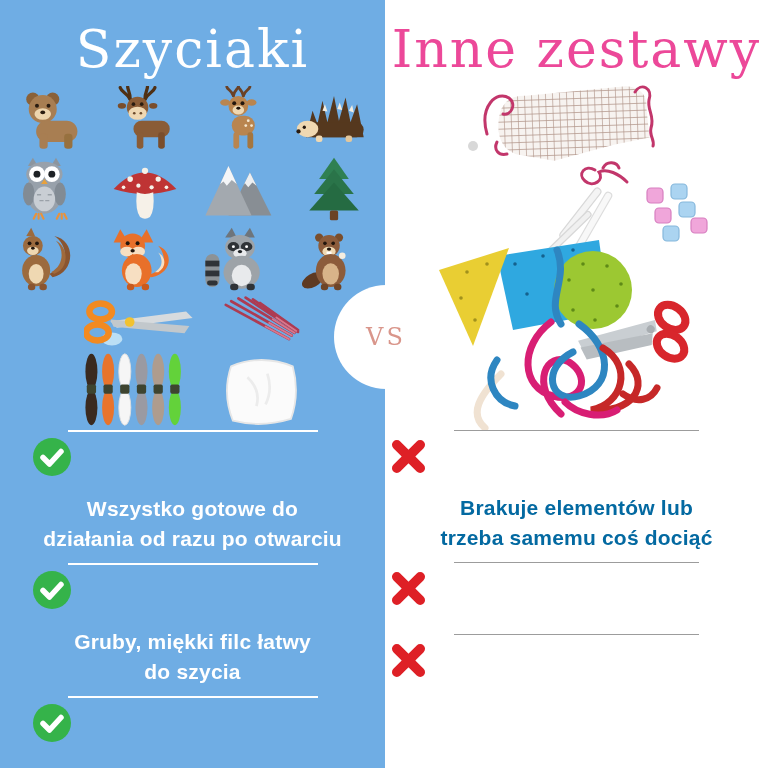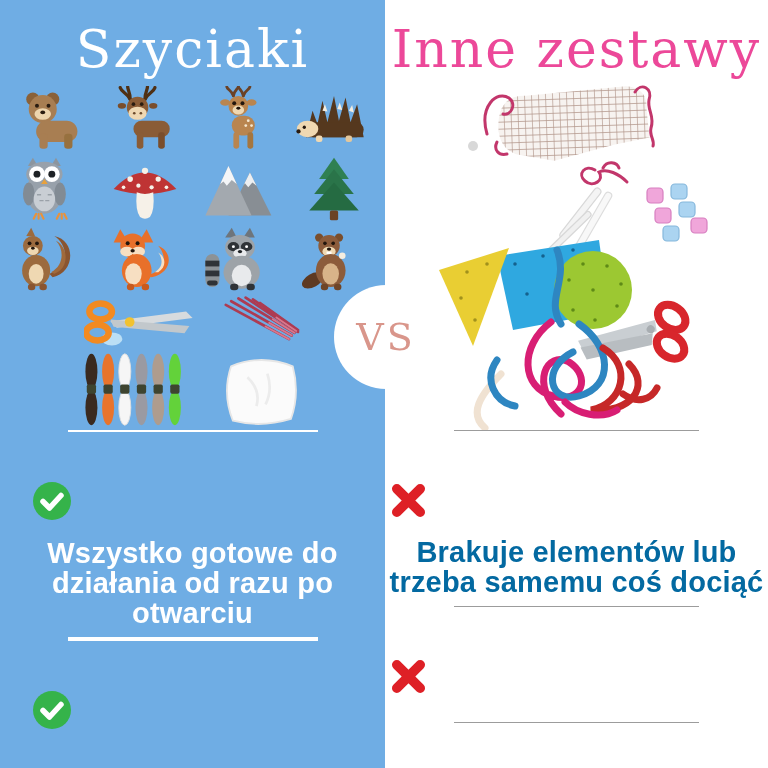--- a/index.html
+++ b/index.html
@@ -18,29 +18,29 @@
              justify-items:center;align-items:center;padding:0 4px;height:210px;}
   .felt-grid svg{width:88px;height:66px;}
 
   .supply-row1{height:56px;display:flex;justify-content:center;align-items:center;gap:14px;}
   .supply-row2{height:80px;display:flex;justify-content:center;align-items:flex-start;gap:34px;}
 
   .items{margin-top:0;}
   .sep{border-top:2px solid #FFFFFF;width:250px;margin:0 auto;}
   .panel.right .sep{border-top:1.5px solid #9C9C9C;width:245px;}
   .item{position:relative;padding:2px 4px 9px;text-align:center;font-weight:bold;
-        font-size:29px;line-height:30px;white-space:pre-line;letter-spacing:.2px;margin-top:44px;}
+        font-size:21px;line-height:30px;white-space:pre-line;letter-spacing:.2px;}
   .panel.left .item{color:#FFFFFF;}
   .panel.right .item{color:#0369a1;}
   .check-icon{position:absolute;left:32px;top:5px;width:40px;height:40px;}
   .x-icon{position:absolute;left:6px;top:8px;width:35px;height:35px;}
 
   .vs-badge{position:absolute;left:334px;top:285px;width:104px;height:104px;border-radius:50%;
             background:#FFFFFF;display:flex;align-items:center;justify-content:center;z-index:5;}
-  .vs-label{font-family:"DejaVu Serif",serif;font-size:38px;letter-spacing:3px;color:#D9968B;}
+  .vs-label{font-family:"DejaVu Serif",serif;font-size:24px;letter-spacing:3px;color:#D9968B;}
 
   .photo-wrap{height:346px;display:flex;justify-content:center;align-items:flex-start;}
   .photo-wrap svg{width:300px;height:346px;}
 </style>
 </head>
 <body>
 
 <div class="page">
 
   <div class="panel left">
@@ -309,20 +309,28 @@
       <div class="sep"></div>
       <div class="item">
         <svg class="check-icon" viewBox="0 0 40 40">
             <circle cx="20" cy="20" r="19" fill="#35B34A"></circle>
             <path d="M11 20.5 L17.5 27 L29 14.5" stroke="#fff" stroke-width="5.5" fill="none" stroke-linecap="round" stroke-linejoin="round"></path>
           </svg>
         <span>Wszystko gotowe do
 działania od razu po otwarciu</span>
       </div>
       <div class="sep"></div>
+      <div class="item">
+        <svg class="check-icon" viewBox="0 0 40 40">
+            <circle cx="20" cy="20" r="19" fill="#35B34A"></circle>
+            <path d="M11 20.5 L17.5 27 L29 14.5" stroke="#fff" stroke-width="5.5" fill="none" stroke-linecap="round" stroke-linejoin="round"></path>
+          </svg>
+        <span>Gruby, miękki filc łatwy
+do szycia</span>
+      </div>
       <div class="sep"></div>
       <div class="item">
         <svg class="check-icon" viewBox="0 0 40 40">
             <circle cx="20" cy="20" r="19" fill="#35B34A"></circle>
             <path d="M11 20.5 L17.5 27 L29 14.5" stroke="#fff" stroke-width="5.5" fill="none" stroke-linecap="round" stroke-linejoin="round"></path>
           </svg>
         
       </div>
 
     </div>

